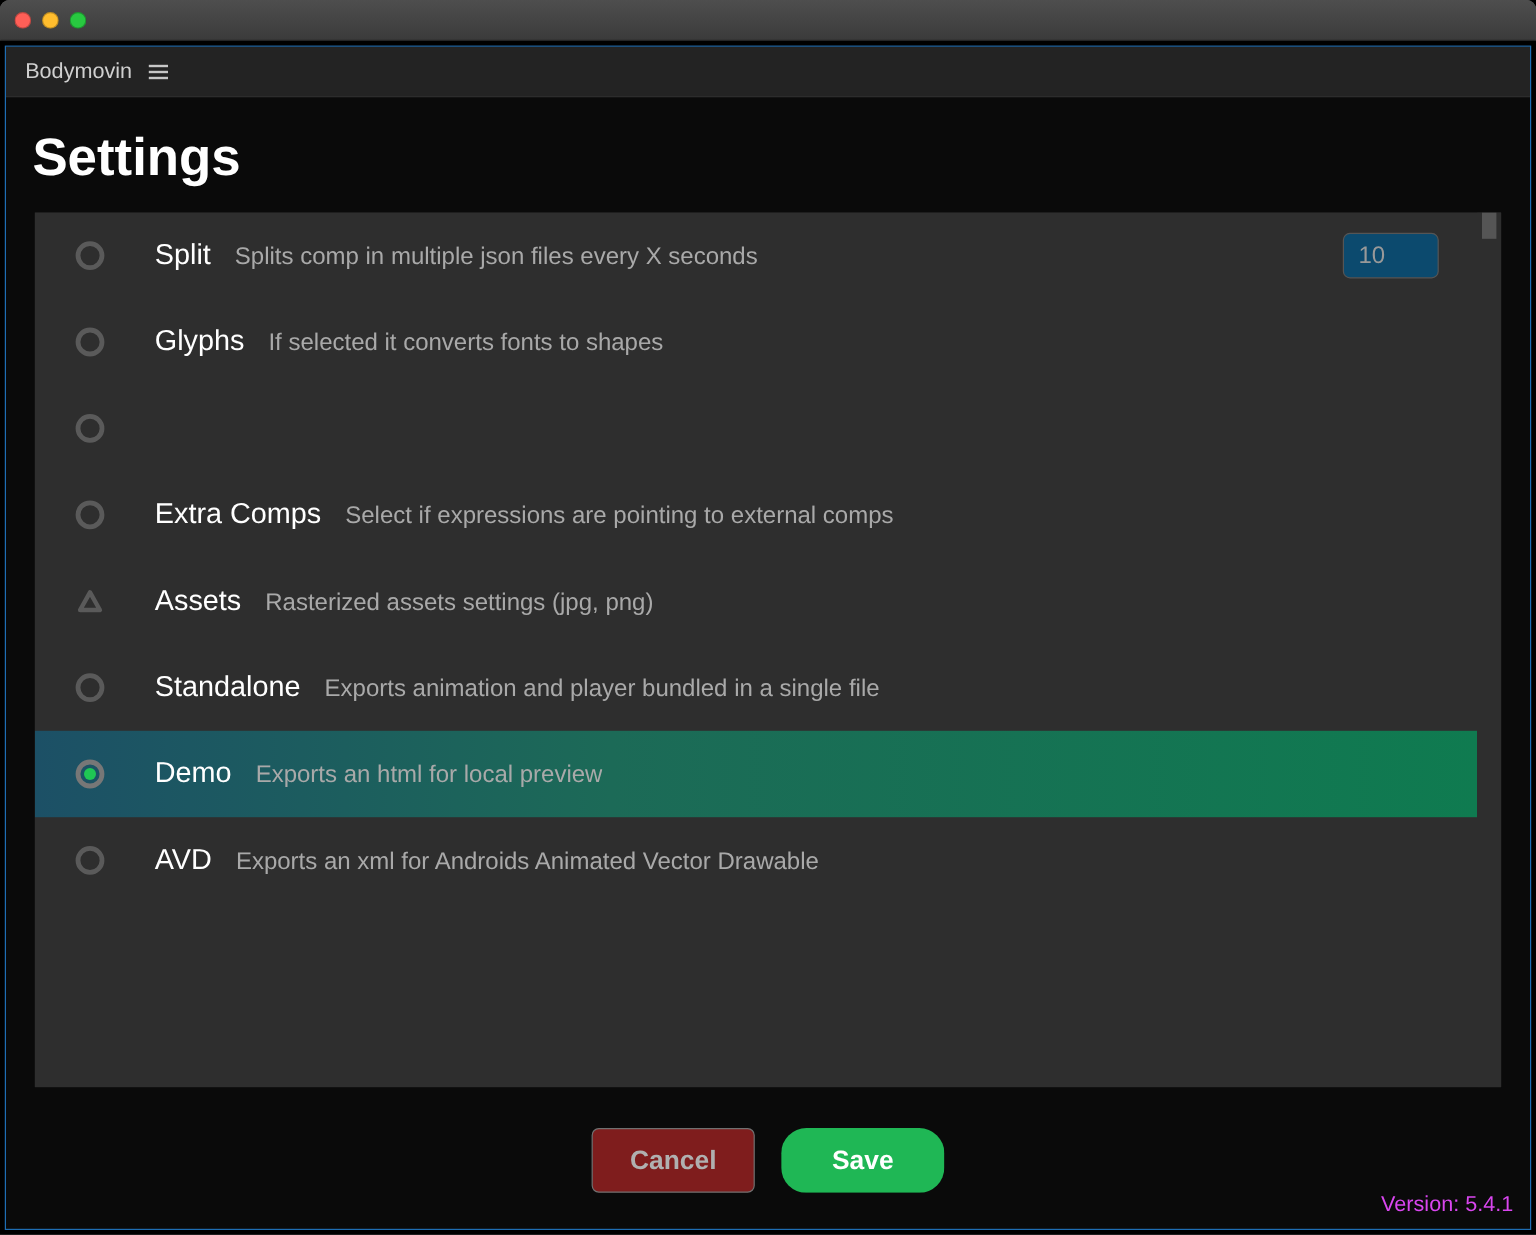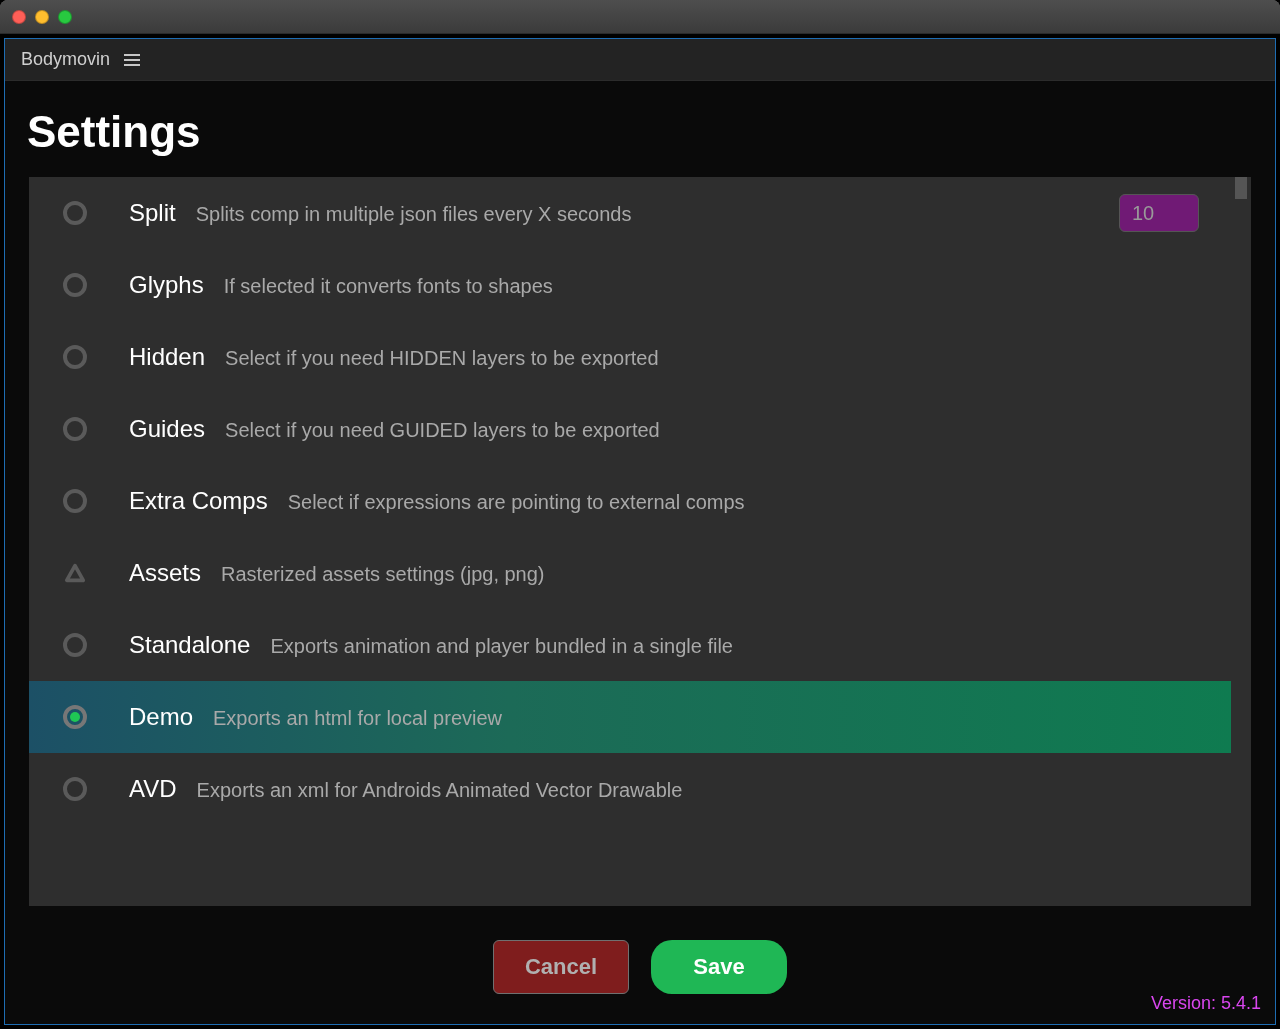--- a/index.html
+++ b/index.html
@@ -97,21 +97,21 @@
   .tri-icon {
     width:24px; height:24px; margin-right:42px; flex-shrink:0;
     display:flex; align-items:center; justify-content:center;
   }
   .tri-icon svg { width:22px; height:22px; }
   .labels { display:flex; align-items:baseline; gap:20px; flex:1; min-width:0;}
   .lbl { color:#fff; font-size:24px; font-weight:400; white-space:nowrap;}
   .desc { color:#a9a9a9; font-size:20px; white-space:nowrap; overflow:hidden; text-overflow:ellipsis;}
   .split-input {
     width:80px; height:38px;
-    background:#701a75; border:1px solid #555; border-radius:6px;
+    background:#0c4a6e; border:1px solid #555; border-radius:6px;
     color:#999; font-size:20px; text-align:left;
     padding:0 12px;
     margin-left:auto; margin-right:8px;
   }
   .buttons {
     display:flex; justify-content:center; gap:22px;
     padding:34px 0 30px;
   }
   .btn {
     height:54px; min-width:136px;
@@ -168,31 +168,20 @@
             </div>
             <div class="row">
               <span class="radio"></span>
               <div class="labels">
                 <span class="lbl">Glyphs</span>
                 <span class="desc">If selected it converts fonts to shapes</span>
               </div>
             </div>
             <div class="row">
               <span class="radio"></span>
-              <div class="labels">
-                <span class="lbl">Hidden</span>
-                <span class="desc">Select if you need HIDDEN layers to be exported</span>
-              </div>
-            </div>
-            <div class="row">
-              <span class="radio"></span>
-              <div class="labels">
-                <span class="lbl">Guides</span>
-                <span class="desc">Select if you need GUIDED layers to be exported</span>
-              </div>
             </div>
             <div class="row">
               <span class="radio"></span>
               <div class="labels">
                 <span class="lbl">Extra Comps</span>
                 <span class="desc">Select if expressions are pointing to external comps</span>
               </div>
             </div>
             <div class="row">
               <span class="tri-icon">

